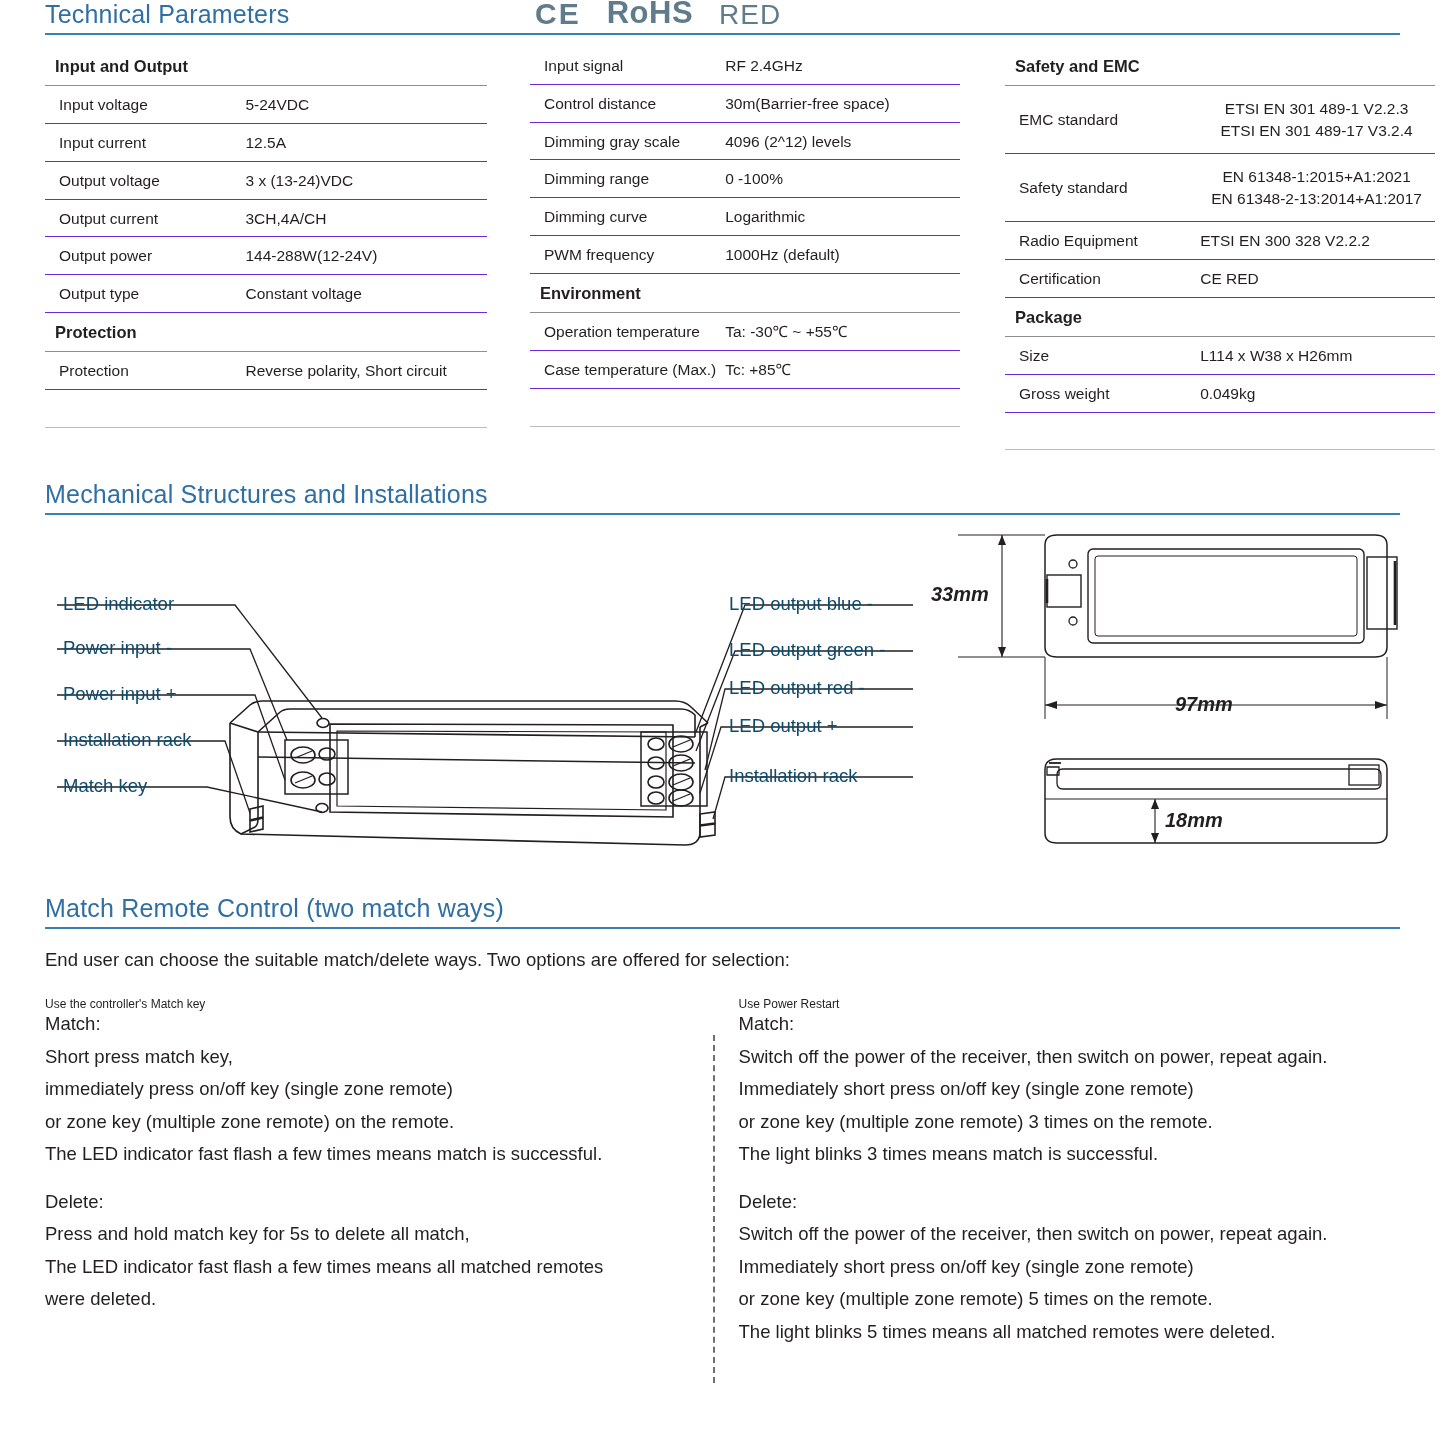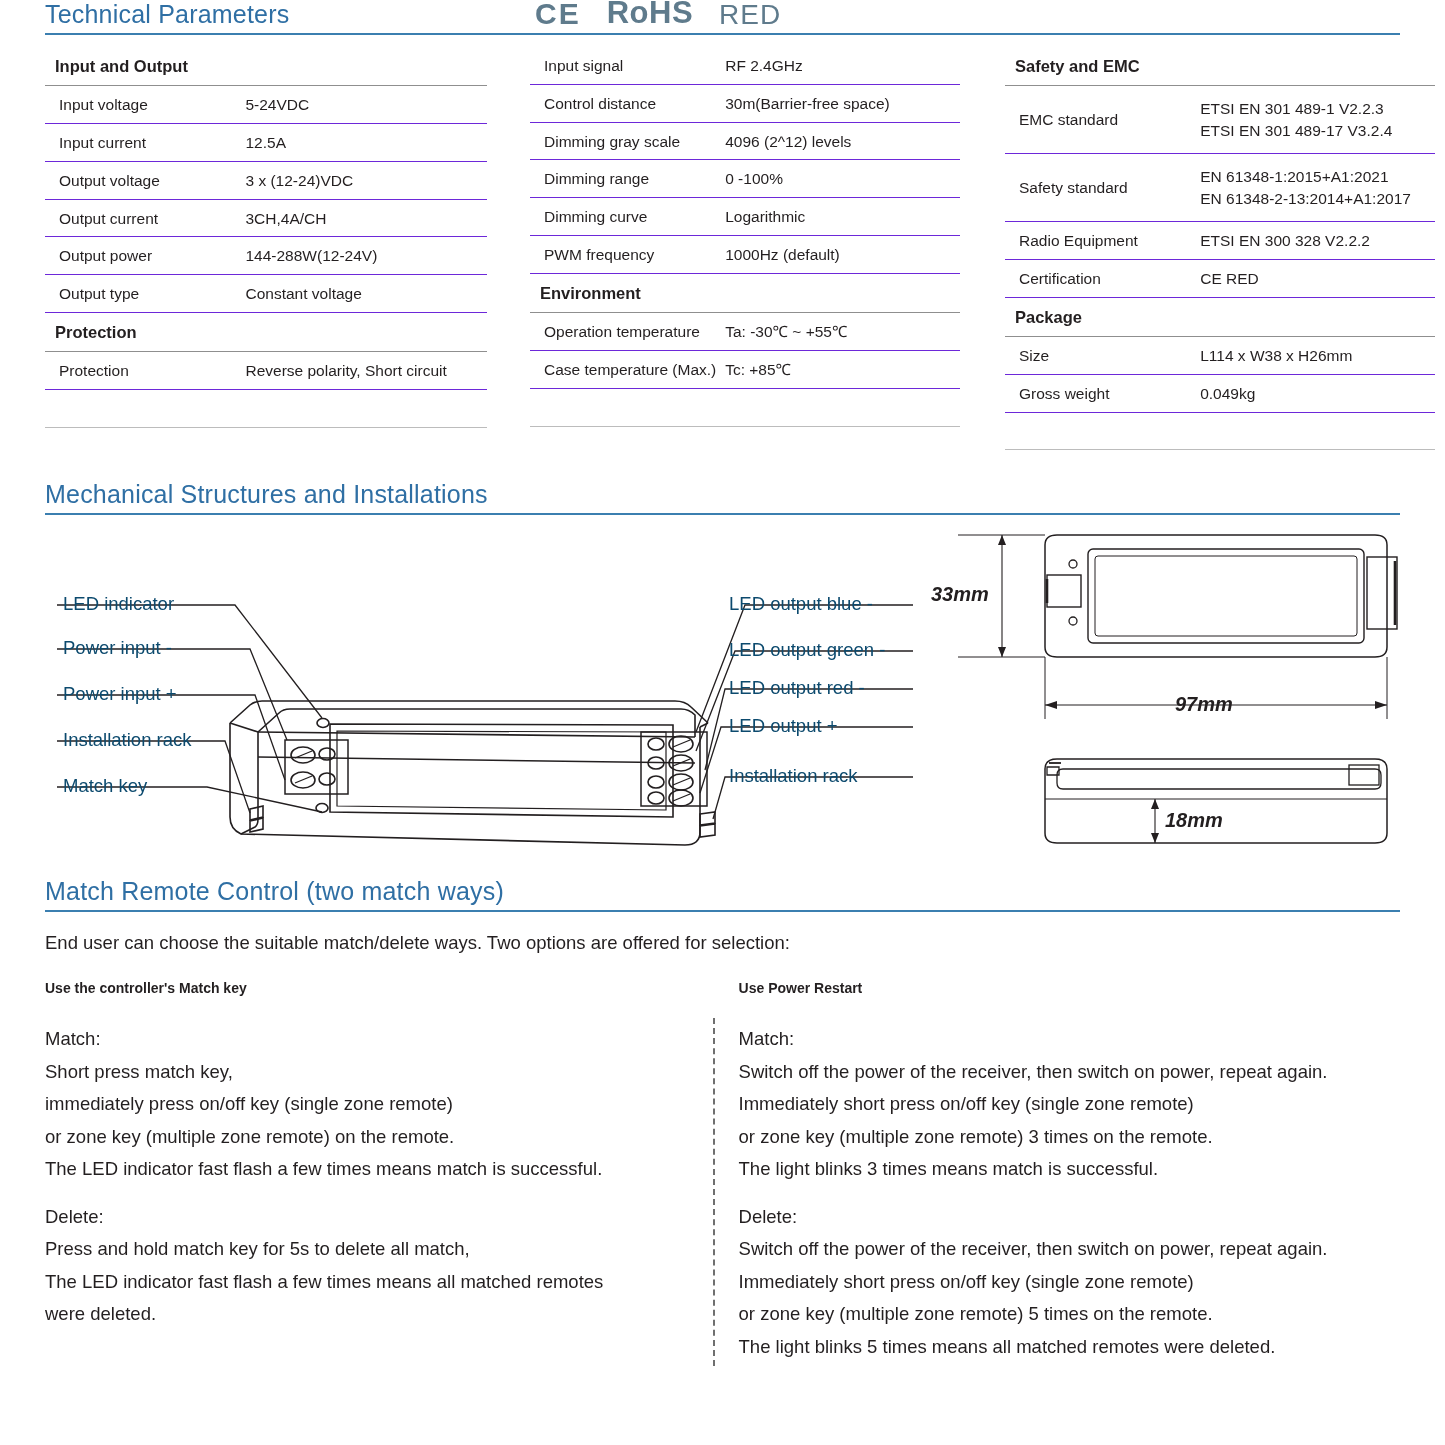--- a/index.html
+++ b/index.html
@@ -58,21 +58,21 @@
   }
   table.spec tr.group td {
     font-size: 16.5px;
     font-weight: 600;
     border-bottom: 1px solid #8f8f8f;
     padding-left: 10px;
   }
   table.spec tr.blank td { border-bottom: 1px solid #bcbcbc; height: 34px; }
   table.spec td.k { width: 44%; }
   table.spec td.v { padding-left: 6px; }
-  table.spec td.v.two { white-space: normal; line-height: 1.42; }
+  table.spec td.v.two { white-space: normal; line-height: 1.42; text-align: center; }
   table.spec tr.tall td { padding-top: 12px; padding-bottom: 11px; }
 
   
   .mech { position: relative; height: 350px; margin-top: 10px; }
   .mech svg { position: absolute; left: 0; top: 0; }
   .mlabel {
     position: absolute;
     font-size: 18.5px;
     color: #0c4a6e;
     white-space: nowrap;
@@ -90,21 +90,21 @@
   .intro { font-size: 18.5px; margin-bottom: 26px; }
   .cols { display: flex; position: relative; }
   .col-l { width: 660px; padding-right: 26px; }
   .col-r { width: 700px; padding-left: 36px; }
   .dashdiv {
     position: absolute;
     left: 668px; top: 38px;
     width: 0; height: 348px;
     border-left: 2px dashed #6f6f6f;
   }
-  .sub { font-size: 14px; font-weight: 700; margin-bottom: 30px; }
+  .sub { font-size: 12px; font-weight: 400; }
   .blk { margin-bottom: 22px; }
   .blk p { margin: 0 0 7px 0; font-size: 18.5px; line-height: 1.38; }
 </style>
 </head>
 <body>
 
 <div class="page">
 
   <div class="head-row">
     <div class="section-head">Technical Parameters</div>
@@ -126,21 +126,21 @@
             <tr>
               <td class="k">Input voltage</td>
               <td class="v">5-24VDC</td>
             </tr>
             <tr>
               <td class="k">Input current</td>
               <td class="v">12.5A</td>
             </tr>
             <tr>
               <td class="k">Output voltage</td>
-              <td class="v">3 x (12-24)VDC</td>
+              <td class="v">3 x (13-24)VDC</td>
             </tr>
             <tr>
               <td class="k">Output current</td>
               <td class="v">3CH,4A/CH</td>
             </tr>
             <tr>
               <td class="k">Output power</td>
               <td class="v">144-288W(12-24V)</td>
             </tr>
             <tr>
@@ -358,21 +358,21 @@
     <div class="mlabel" style="left:684px; top:112px">LED output green -</div>
     <div class="mlabel" style="left:684px; top:150px">LED output red -</div>
     <div class="mlabel" style="left:684px; top:188px">LED output +</div>
     <div class="mlabel" style="left:684px; top:238px">Installation rack</div>
 
     <div class="dimlabel" style="left:886px; top:56px">33mm</div>
     <div class="dimlabel" style="left:1130px; top:166px">97mm</div>
     <div class="dimlabel" style="left:1120px; top:282px">18mm</div>
   </div>
 
-  <div style="margin-top:0">
+  <div style="margin-top:17px">
     <div class="section-head">Match Remote Control (two match ways)</div>
   </div>
   <div class="head-rule"></div>
 
   <div class="match-body">
     <div class="intro">End user can choose the suitable match/delete ways. Two options are offered for selection:</div>
 
     <div class="cols">
       <div class="dashdiv"></div>
 

